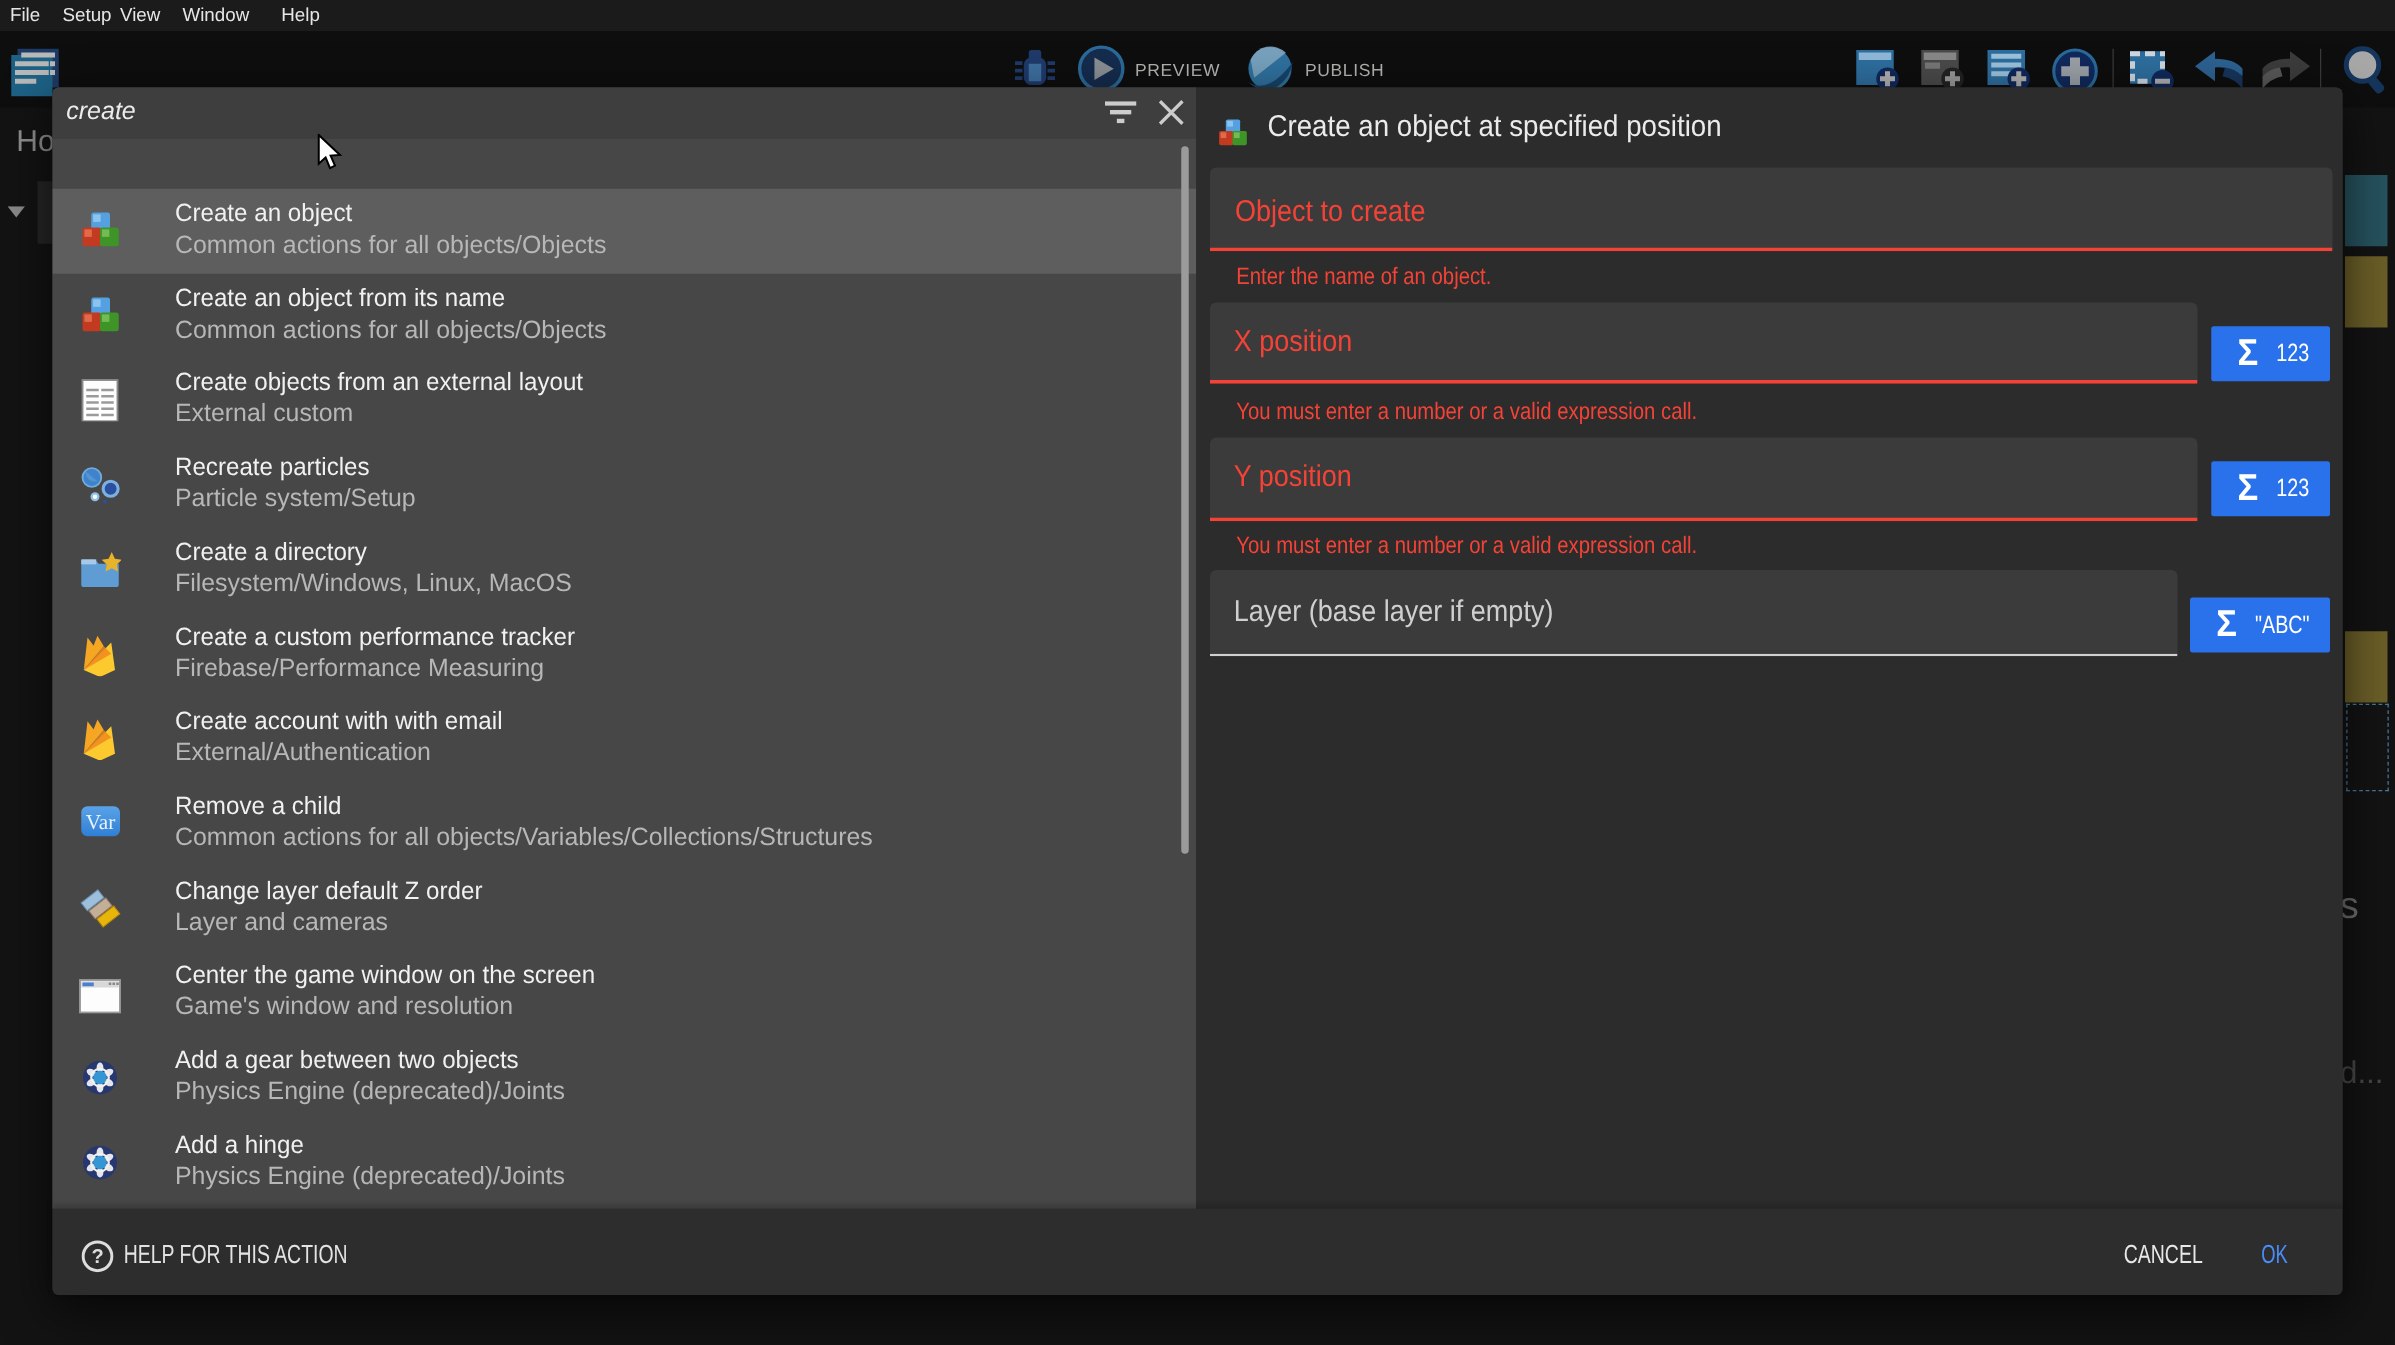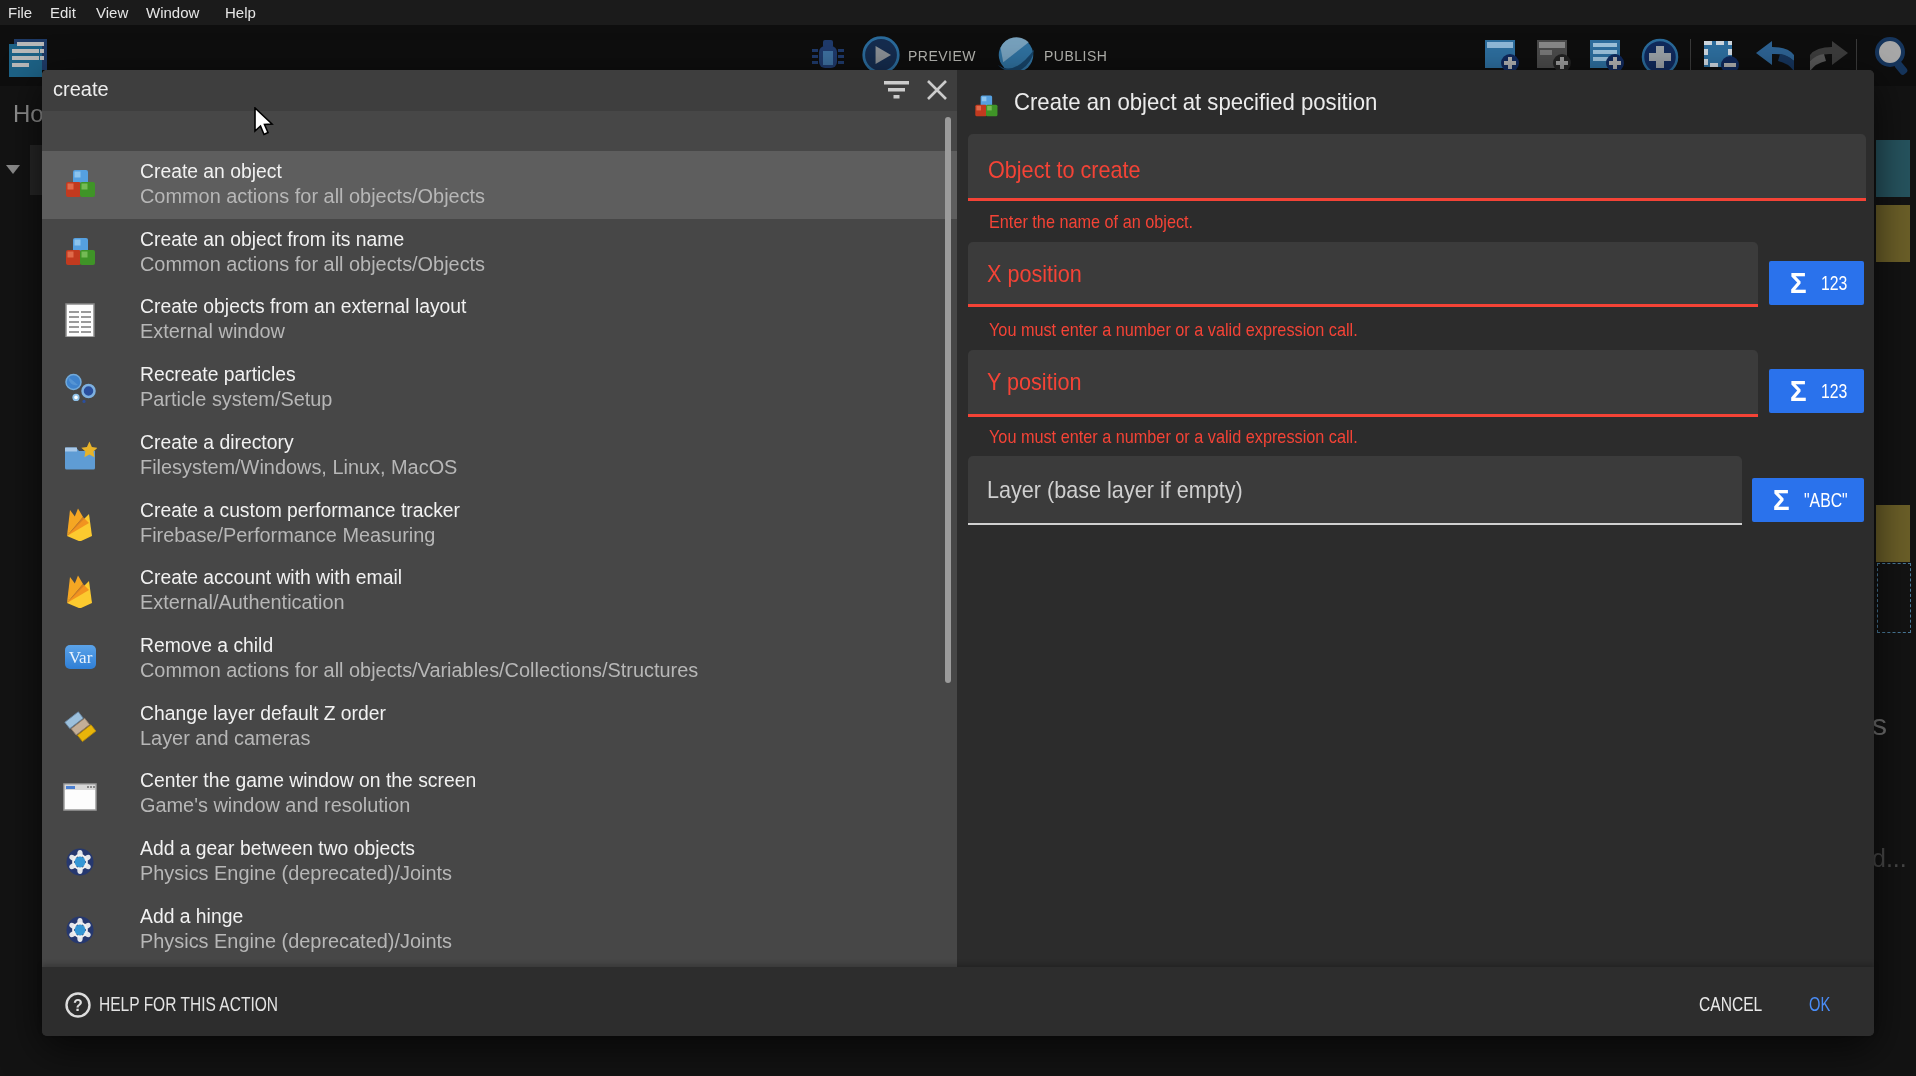--- a/index.html
+++ b/index.html
@@ -14,21 +14,21 @@
   #toolbar { left:0; top:25px; width:1916px; height:61px; background:#0e0e0e;text-align:right; }
   .tbtext { position:absolute; color:#b5b5b0; font-size:14px; letter-spacing:0.5px; }
   
   #hometab { color:#8f8f8f; font-size:24px; }
   .rblock { position:absolute; width:34px; }
   
   #dialog { left:42px; top:70px; width:1832px; height:966px; background:#2c2c2c;
     border-radius:5px; box-shadow:0 12px 40px rgba(0,0,0,0.65); }
   #leftpanel { left:0; top:0; width:915px; height:897px; background:#474747;
     border-radius:5px 0 0 0; overflow:hidden; }
-  #searchbar { left:0; top:0; width:915px; height:41px; background:#3e3e3e; }
+  #searchbar { left:0; top:0; width:915px; height:41px; background:#3e3e3e;font-style:italic; }
   #searchtext { left:11px; top:8px; font-size:20px; color:#ededed; }
   #list { left:0; top:41px; width:915px; height:856px; background:#474747;margin-top:40px; }
   .row { position:absolute; left:0; width:915px; height:68px; }
   .row.sel { background:#5e5e5e; }
   .rtitle { position:absolute; left:98px; top:9px; font-size:20px; color:#f1f1f1; transform:scaleX(0.966); transform-origin:0 50%; white-space:nowrap; }
   .rsub { position:absolute; left:98px; top:34px; font-size:20px; color:#b7b7b7; transform:scaleX(0.995); transform-origin:0 50%; white-space:nowrap; }
   .ricon { position:absolute; left:21px; top:17px; width:34px; height:34px; }
   #scrollthumb { left:903px; top:47px; width:6px; height:566px; background:#9b9b9b;
     border-radius:3px; }
   
@@ -47,21 +47,21 @@
   #helptext { left:57px; top:25px; font-size:21px; color:#e3e3e3; transform:scaleX(0.74); transform-origin:0 50%; white-space:nowrap; }
   #cancelbtn { left:1657px; top:25px; font-size:21px; color:#e8e8e8; transform:scaleX(0.742); transform-origin:0 50%; }
   #okbtn { left:1767px; top:25px; font-size:21px; color:#4a8df8; transform:scaleX(0.70); transform-origin:0 50%; }
 </style>
 </head>
 <body>
 <div id="stage">
 
   <div class="abs" id="menubar">
     <span style="left:8px">File</span>
-    <span style="left:50px">Edit</span>
+    <span style="left:50px">Setup</span>
     <span style="left:96px">View</span>
     <span style="left:146px">Window</span>
     <span style="left:225px">Help</span>
   </div>
 
   <div class="abs" id="toolbar">
     <svg class="abs" style="left:8px;top:12px" width="42" height="42" viewBox="0 0 42 42">
       <rect x="6" y="2" width="33" height="31" fill="#1e3a66"></rect>
       <rect x="1" y="7" width="33" height="33" fill="#1d6286"></rect>
       <rect x="9" y="5" width="27" height="4" fill="#b9b9b9"></rect>
@@ -223,21 +223,21 @@
                 <rect x="18" y="13" width="10" height="2"></rect>
                 <rect x="6" y="18" width="10" height="2"></rect>
                 <rect x="18" y="18" width="10" height="2"></rect>
                 <rect x="6" y="23" width="10" height="2"></rect>
                 <rect x="18" y="23" width="10" height="2"></rect>
                 <rect x="6" y="28" width="10" height="2"></rect>
                 <rect x="18" y="28" width="10" height="2"></rect>
               </g>
             </svg>
           <span class="rtitle">Create objects from an external layout</span>
-          <span class="rsub">External window</span>
+          <span class="rsub">External custom</span>
         </div>
         <div class="row" style="top:203px">
           <svg class="ricon" viewBox="0 0 34 34">
               <circle cx="10.5" cy="11" r="7.5" fill="#3f83cc" stroke="#72aada" stroke-width="1.5"></circle>
               <path d="M5.5 6 L15 14 A7.5 7.5 0 0 1 5.5 6 Z" fill="#5e9bd6" opacity="0.7"></path>
               <circle cx="25.5" cy="20" r="6" fill="#2a4f9e" stroke="#7db0e0" stroke-width="2.5"></circle>
               <circle cx="13" cy="26.4" r="3.6" fill="#8fc1e8"></circle>
               <circle cx="13" cy="26.4" r="1.8" fill="#ffffff"></circle>
               <circle cx="21" cy="30.4" r="1.6" fill="#2a4f9e"></circle>
             </svg>

